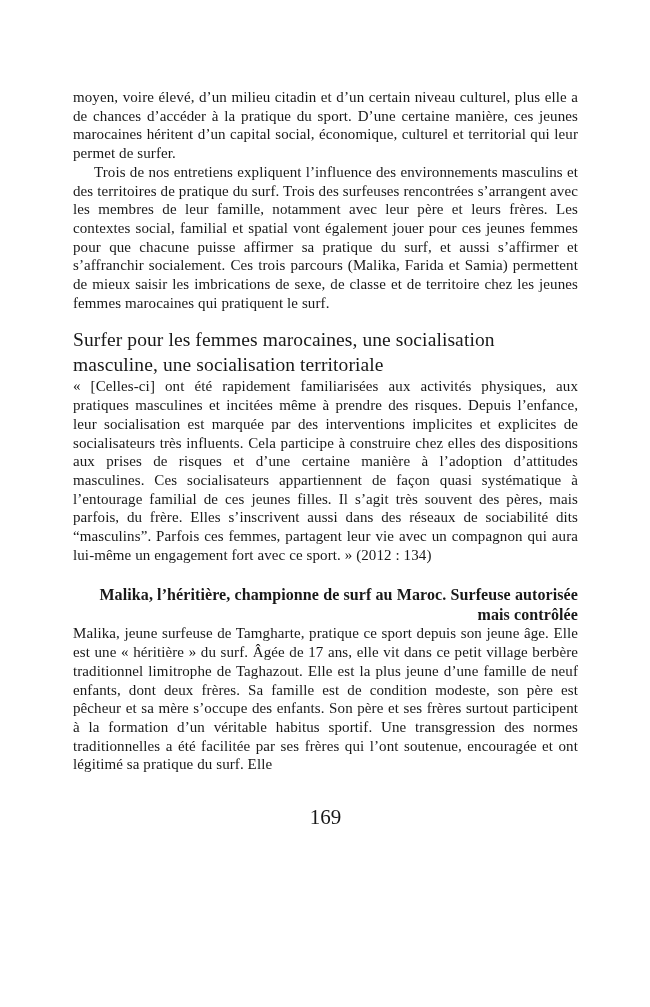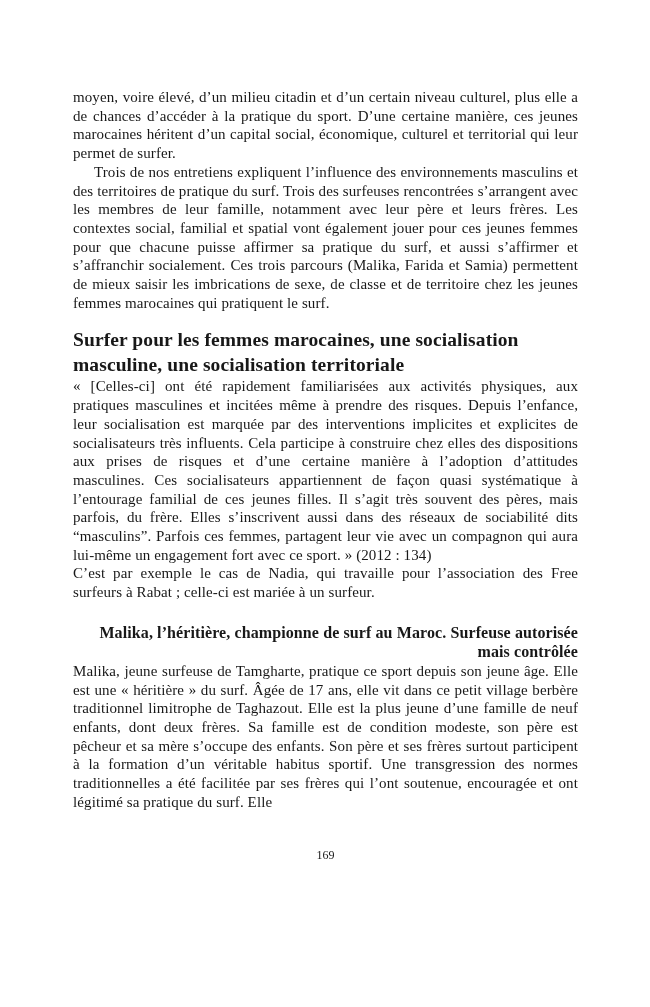--- a/index.html
+++ b/index.html
@@ -28,54 +28,53 @@
     text-align: justify;
     letter-spacing: 0.1px;
   }
   .indent-first {
     text-indent: 21px;
   }
   h1.section-heading {
     margin: 15px 0 0 0;
     font-size: 19.5px;
     line-height: 25px;
-    font-weight: bold;
+    font-weight: normal;
     text-align: left;
     letter-spacing: 0.1px;
   }
   h2.subsection-heading {
     margin: 21px 0 0 0;
     font-size: 16px;
     line-height: 19.5px;
     font-weight: bold;
     text-align: right;
     letter-spacing: 0.1px;
   }
   .page-number {
     margin-top: 34px;
     text-align: center;
-    font-size: 12px;
+    font-size: 21px;
     line-height: 18.7px;
   }
 </style>
 </head>
 <body>
 
 <div class="page">
 
   <p class="body-text">moyen, voire élevé, d’un milieu citadin et d’un certain niveau culturel, plus elle a de chances d’accéder à la pratique du sport. D’une certaine manière, ces jeunes marocaines héritent d’un capital social, économique, culturel et territorial qui leur permet de surfer.</p>
 
   <p class="body-text indent-first">Trois de nos entretiens expliquent l’influence des environnements masculins et des territoires de pratique du surf. Trois des surfeuses rencontrées s’arrangent avec les membres de leur famille, notamment avec leur père et leurs frères. Les contextes social, familial et spatial vont également jouer pour ces jeunes femmes pour que chacune puisse affirmer sa pratique du surf, et aussi s’affirmer et s’affranchir socialement. Ces trois parcours (Malika, Farida et Samia) permettent de mieux saisir les imbrications de sexe, de classe et de territoire chez les jeunes femmes marocaines qui pratiquent le surf.</p>
 
   <h1 class="section-heading">Surfer pour les femmes marocaines, une socialisation masculine, une socialisation territoriale</h1>
 
 
   <p class="body-text">« [Celles-ci] ont été rapidement familiarisées aux activités physiques, aux pratiques masculines et incitées même à prendre des risques. Depuis l’enfance, leur socialisation est marquée par des interventions implicites et explicites de socialisateurs très influents. Cela participe à construire chez elles des dispositions aux prises de risques et d’une certaine manière à l’adoption d’attitudes masculines. Ces socialisateurs appartiennent de façon quasi systématique à l’entourage familial de ces jeunes filles. Il s’agit très souvent des pères, mais parfois, du frère. Elles s’inscrivent aussi dans des réseaux de sociabilité dits “masculins”. Parfois ces femmes, partagent leur vie avec un compagnon qui aura lui-même un engagement fort avec ce sport. » (2012 : 134)</p>
 
-  <p class="body-text">C’est par exemple le cas de Nadia, qui travaille pour l’association des Free surfeurs à Rabat ; celle-ci est mariée à un surfeur.</p>
 
   <h2 class="subsection-heading">Malika, l’héritière, championne de surf au Maroc. Surfeuse autorisée mais contrôlée</h2>
 
   <p class="body-text">Malika, jeune surfeuse de Tamgharte, pratique ce sport depuis son jeune âge. Elle est une « héritière » du surf. Âgée de 17 ans, elle vit dans ce petit village berbère traditionnel limitrophe de Taghazout. Elle est la plus jeune d’une famille de neuf enfants, dont deux frères. Sa famille est de condition modeste, son père est pêcheur et sa mère s’occupe des enfants. Son père et ses frères surtout participent à la formation d’un véritable habitus sportif. Une transgression des normes traditionnelles a été facilitée par ses frères qui l’ont soutenue, encouragée et ont légitimé sa pratique du surf. Elle</p>
 
   <div class="page-number">169</div>
 
 </div>
 
 </body></html>

